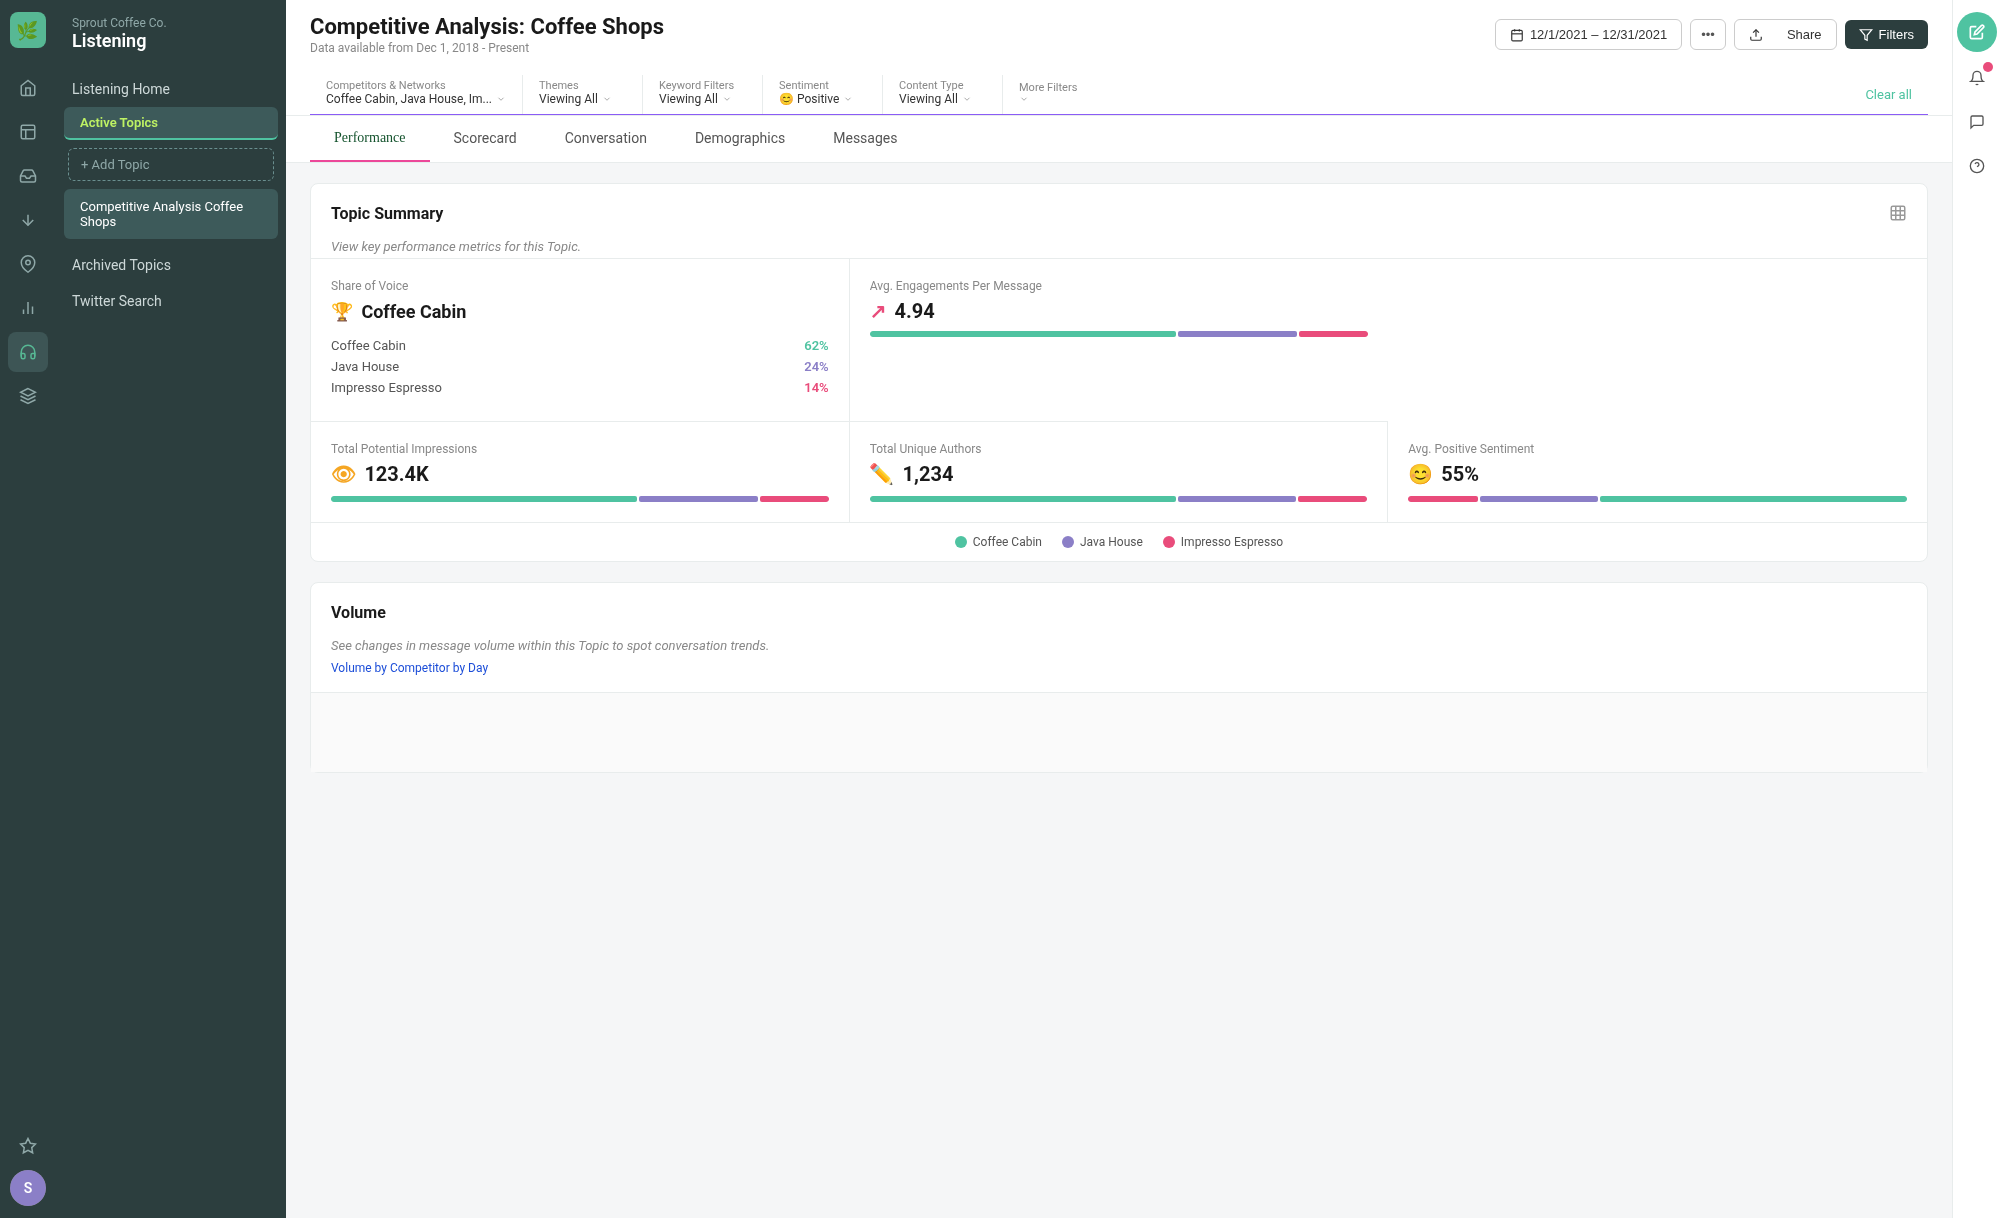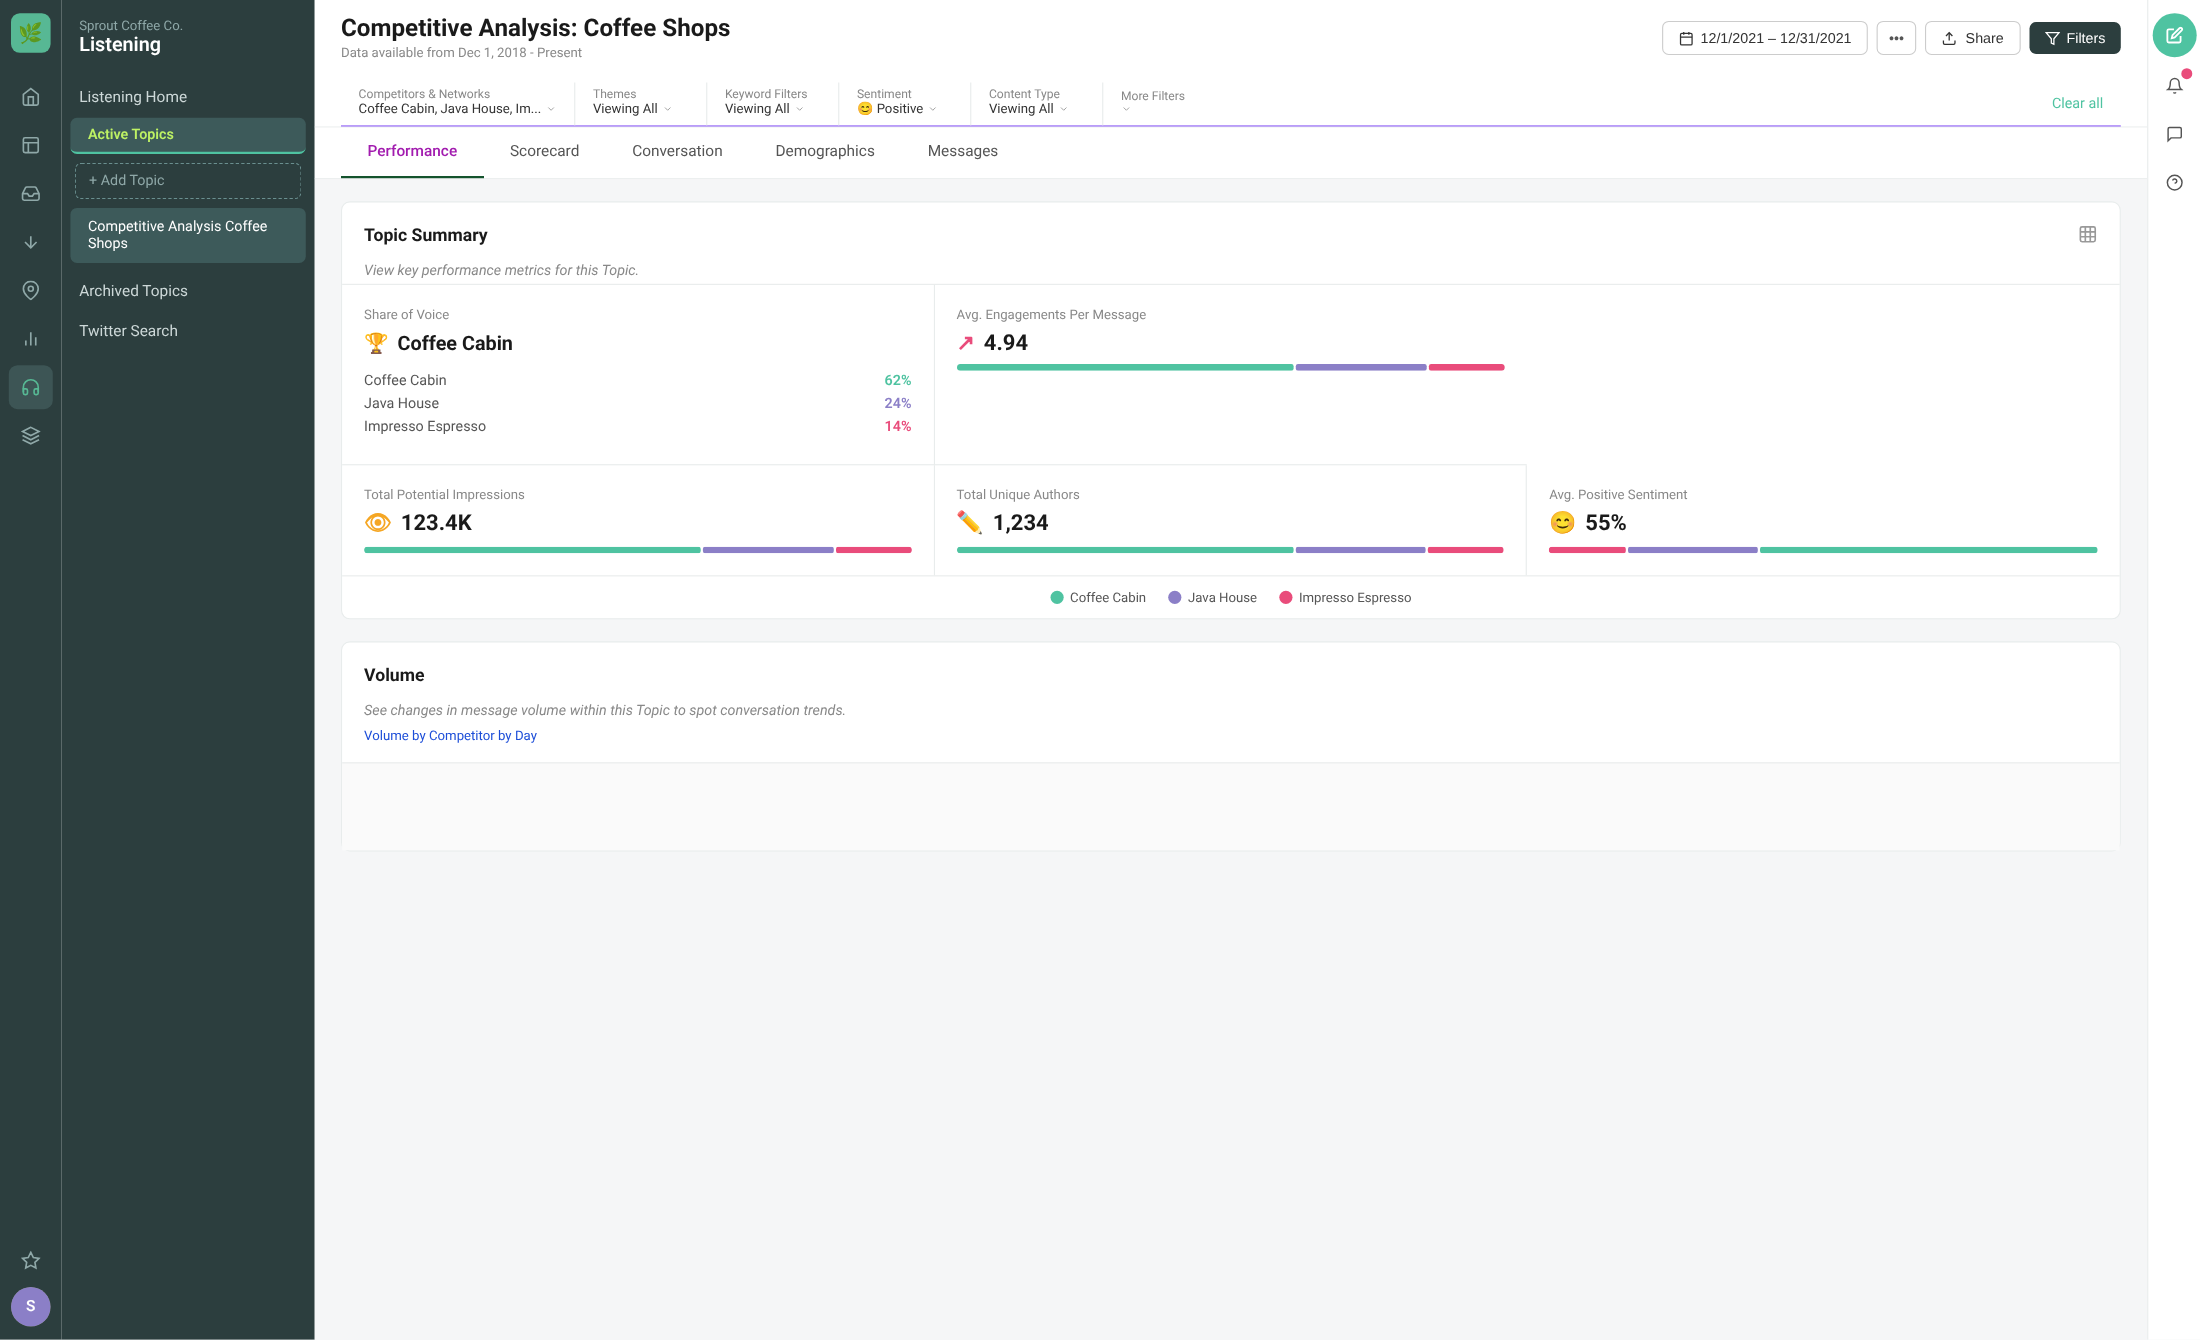--- a/index.html
+++ b/index.html
@@ -111,21 +111,21 @@
       color: #333;
     }
     .btn-icon {
       border: 1px solid #ccc; border-radius: 6px;
       padding: 7px 10px; font-size: 13px; background: #fff;
       cursor: pointer; color: #555;
     }
     .btn-share {
       border: 1px solid #ccc; border-radius: 6px;
       padding: 7px 14px; font-size: 13px; background: #fff;
-      cursor: pointer; display: flex; align-items: center; gap: 8px;
+      cursor: pointer; display: flex; align-items: center; gap: 24px;
       color: #333;
     }
     .btn-filters {
       background: #2c3e3e; color: #fff;
       border: none; border-radius: 6px;
       padding: 7px 14px; font-size: 13px;
       cursor: pointer; display: flex; align-items: center; gap: 6px;
     }
 
     
@@ -156,21 +156,21 @@
       display: flex;
       padding: 0 24px;
     }
     .tab-item {
       padding: 14px 24px;
       font-size: 14px;
       color: #555;
       cursor: pointer;
       border-bottom: 2px solid transparent;
     }
-    .tab-item.active { color: #a21caf; border-bottom: 2px solid #14532d; font-weight: 500; }
+    .tab-item.active { color: #14532d; border-bottom: 2px solid #ec4899; font-weight: 500; font-family: Liberation Serif, serif; }
 
     
     .content {
       flex: 1;
       overflow-y: auto;
       padding: 20px 24px;
       background: #f5f6f7;
     }
 
     

